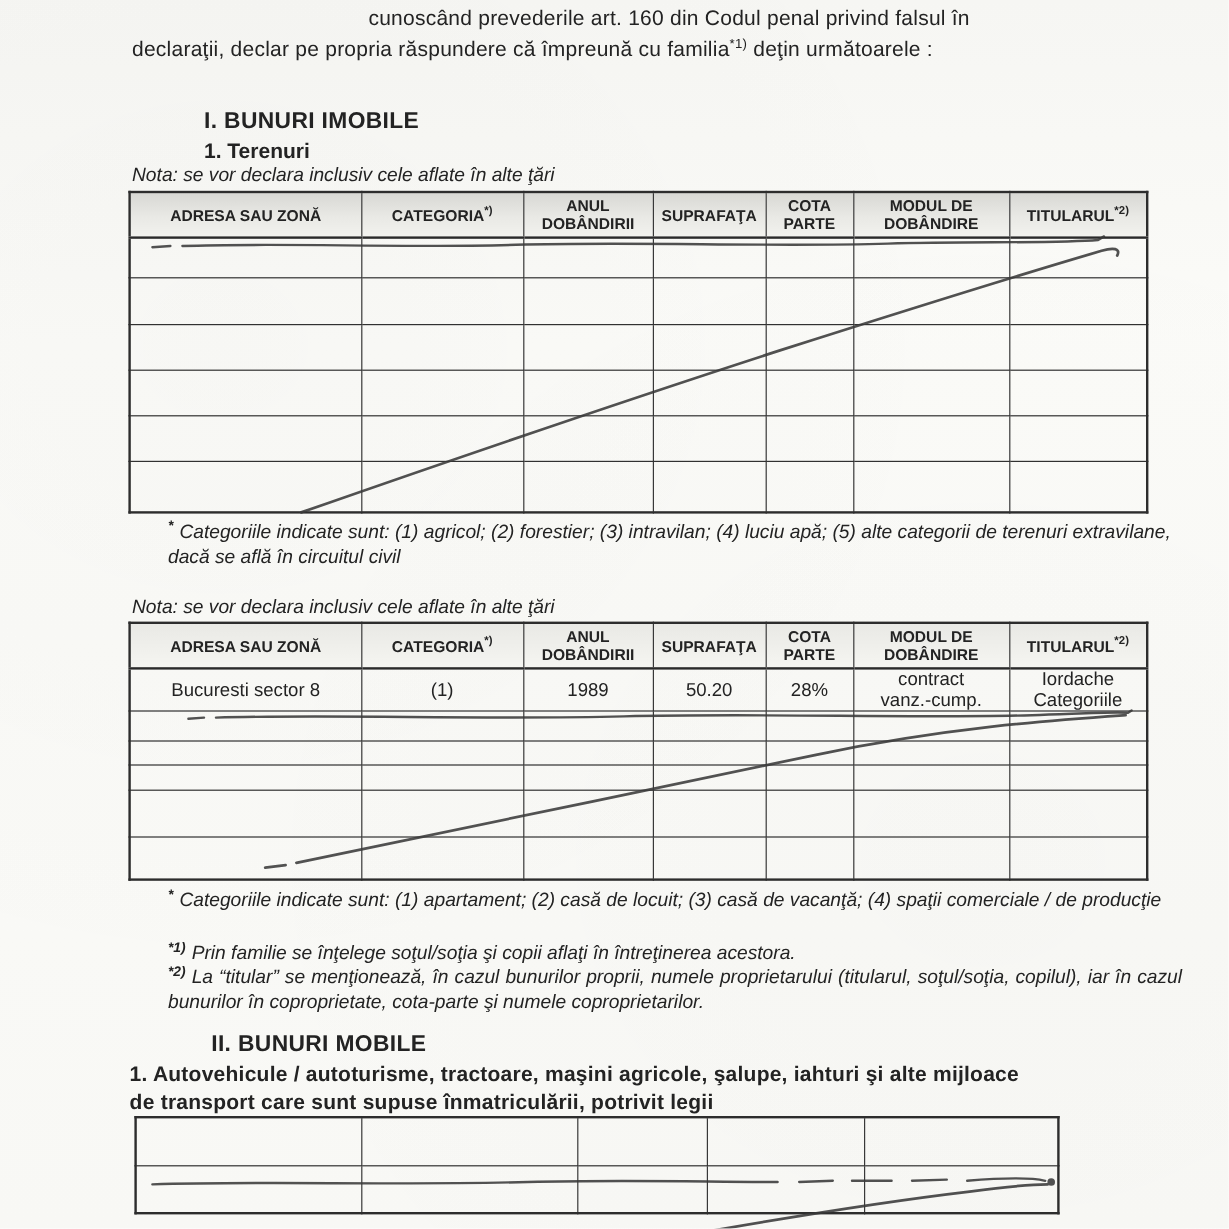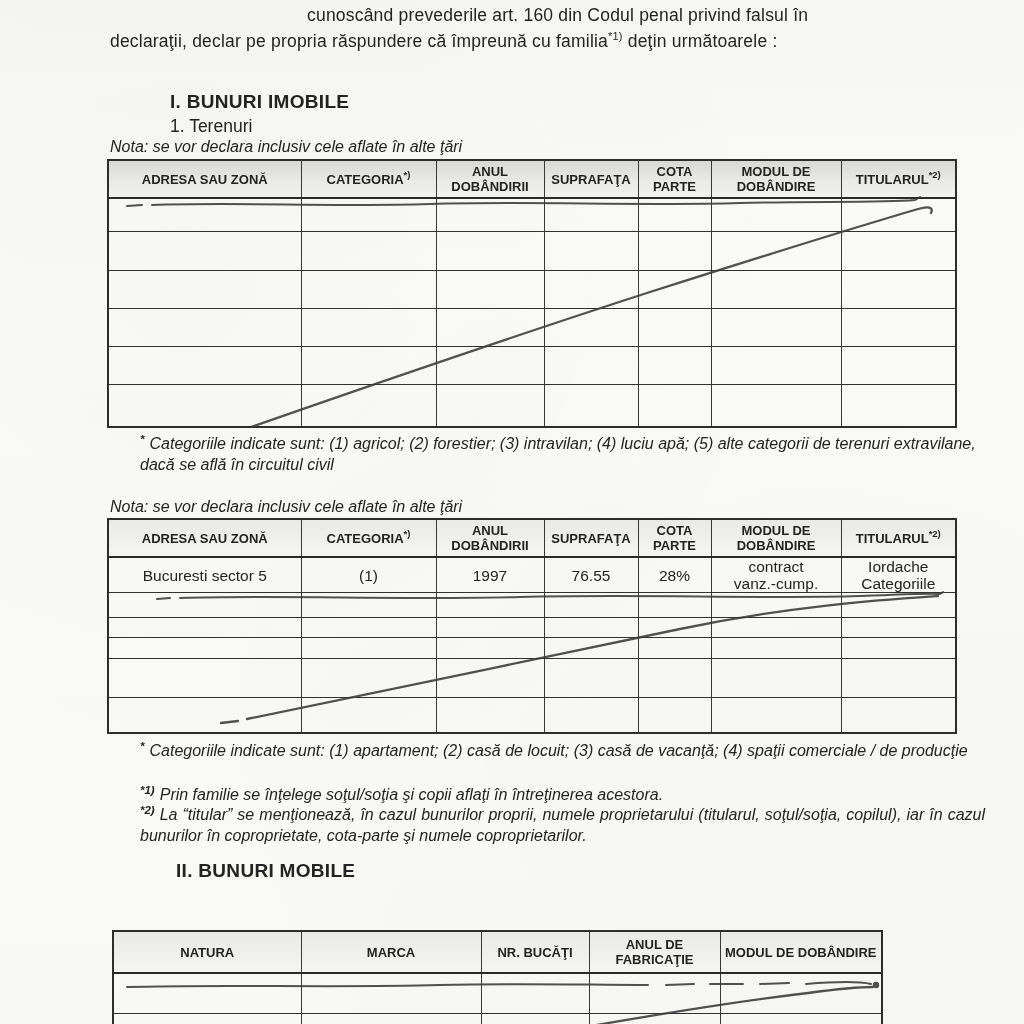--- a/index.html
+++ b/index.html
@@ -15,21 +15,21 @@
   .abs{position:absolute;}
   
   .intro{left:110px;top:3px;width:815px;font-size:17.5px;line-height:25.5px;letter-spacing:.2px;}
   .intro .l1{display:flex;align-items:center;}
   .redact{display:inline-block;width:184px;height:17px;margin:0 8px 0 10px;
           background:#f3f3ef;border:1px solid #e0e0da;border-radius:1px;}
   .intro .l2{padding-left:197px;}
   sup.fsup{font-size:11px;vertical-align:7px;line-height:0;}
   
   .h-main{font-size:19px;font-weight:bold;letter-spacing:.3px;}
-  .h-sub{font-size:17.5px;font-weight:normal;}
+  .h-sub{font-size:17.5px;font-weight:bold;}
   .nota{font-size:16px;font-style:italic;}
   .fnote{font-size:16px;font-style:italic;line-height:21px;margin-left:28px;}
   .fnote .mk{font-style:italic;font-size:11.5px;vertical-align:6px;margin-right:5px;font-weight:bold;}
   .just{text-align:justify;}
   .bpar{font-size:17.5px;font-weight:bold;line-height:23px;letter-spacing:.2px;}
   
   table{border-collapse:collapse;table-layout:fixed;width:100%;}
   .dtable{border:2.6px solid #2d2d2d;}
   .dtable th,.dtable td{border-left:1.4px solid #383838;border-right:1.4px solid #383838;
     border-top:1.8px solid #313131;border-bottom:1.8px solid #313131;overflow:hidden;}
@@ -160,24 +160,24 @@
           <tr style="height:35px">
         <th><span>ADRESA SAU ZONĂ</span><sup class="hsup"></sup></th>
         <th><span>CATEGORIA</span><sup class="hsup">*)</sup></th>
         <th><span>ANUL DOBÂNDIRII</span><sup class="hsup"></sup></th>
         <th><span>SUPRAFAŢA</span><sup class="hsup"></sup></th>
         <th><span>COTA PARTE</span><sup class="hsup"></sup></th>
         <th><span>MODUL DE DOBÂNDIRE</span><sup class="hsup"></sup></th>
         <th><span>TITULARUL</span><sup class="hsup">*2)</sup></th>
       </tr>
       <tr style="height:32px">
-        <td>Bucuresti sector 5</td>
+        <td>Bucuresti sector 8</td>
         <td>(1)</td>
-        <td>1997</td>
-        <td>76.55</td>
+        <td>1989</td>
+        <td>50.20</td>
         <td>28%</td>
         <td>contract
 vanz.-cump.</td>
         <td>Iordache
 Categoriile</td>
       </tr>
       <tr style="height:25px">
             <td></td>
             <td></td>
             <td></td>
@@ -230,38 +230,35 @@
     <span class="mk">*</span><span>Categoriile indicate sunt: (1) apartament; (2) casă de locuit; (3) casă de vacanţă; (4) spaţii comerciale / de producţie</span>
   </div>
   <div class="abs fnote" style="left:112px;top:780px;width:845px;">
     <span class="mk">*1)</span><span>Prin familie se înţelege soţul/soţia şi copii aflaţi în întreţinerea acestora.</span>
   </div>
   <div class="abs fnote just" style="left:112px;top:800px;width:845px;">
     <span class="mk">*2)</span><span>La “titular” se menţionează, în cazul bunurilor proprii, numele proprietarului (titularul, soţul/soţia, copilul), iar în cazul bunurilor în coproprietate, cota-parte şi numele coproprietarilor.</span>
   </div>
 
   <div class="abs h-main" style="left:176px;top:860px;">II. BUNURI MOBILE</div>
+  <div class="abs bpar" style="left:108px;top:884px;width:840px;">
+    <div>1. Autovehicule / autoturisme,  tractoare, maşini agricole, şalupe, iahturi şi alte mijloace</div>
+    <div>de transport care sunt supuse înmatriculării, potrivit legii</div>
+  </div>
 
   <div class="abs" style="left:112px;top:930px;width:769px;">
     <table class="dtable shade2">
       <colgroup>
           <col style="width:188px">
           <col style="width:180px">
           <col style="width:108px">
           <col style="width:131px">
           <col style="width:162px">
         </colgroup>
       <tbody>
-          <tr style="height:42px">
-        <th>NATURA</th>
-        <th>MARCA</th>
-        <th>NR. BUCĂŢI</th>
-        <th>ANUL DE FABRICAŢIE</th>
-        <th>MODUL DE DOBÂNDIRE</th>
-      </tr>
       <tr style="height:40px">
             <td></td>
             <td></td>
             <td></td>
             <td></td>
             <td></td>
           </tr>
       <tr style="height:40px">
             <td></td>
             <td></td>

